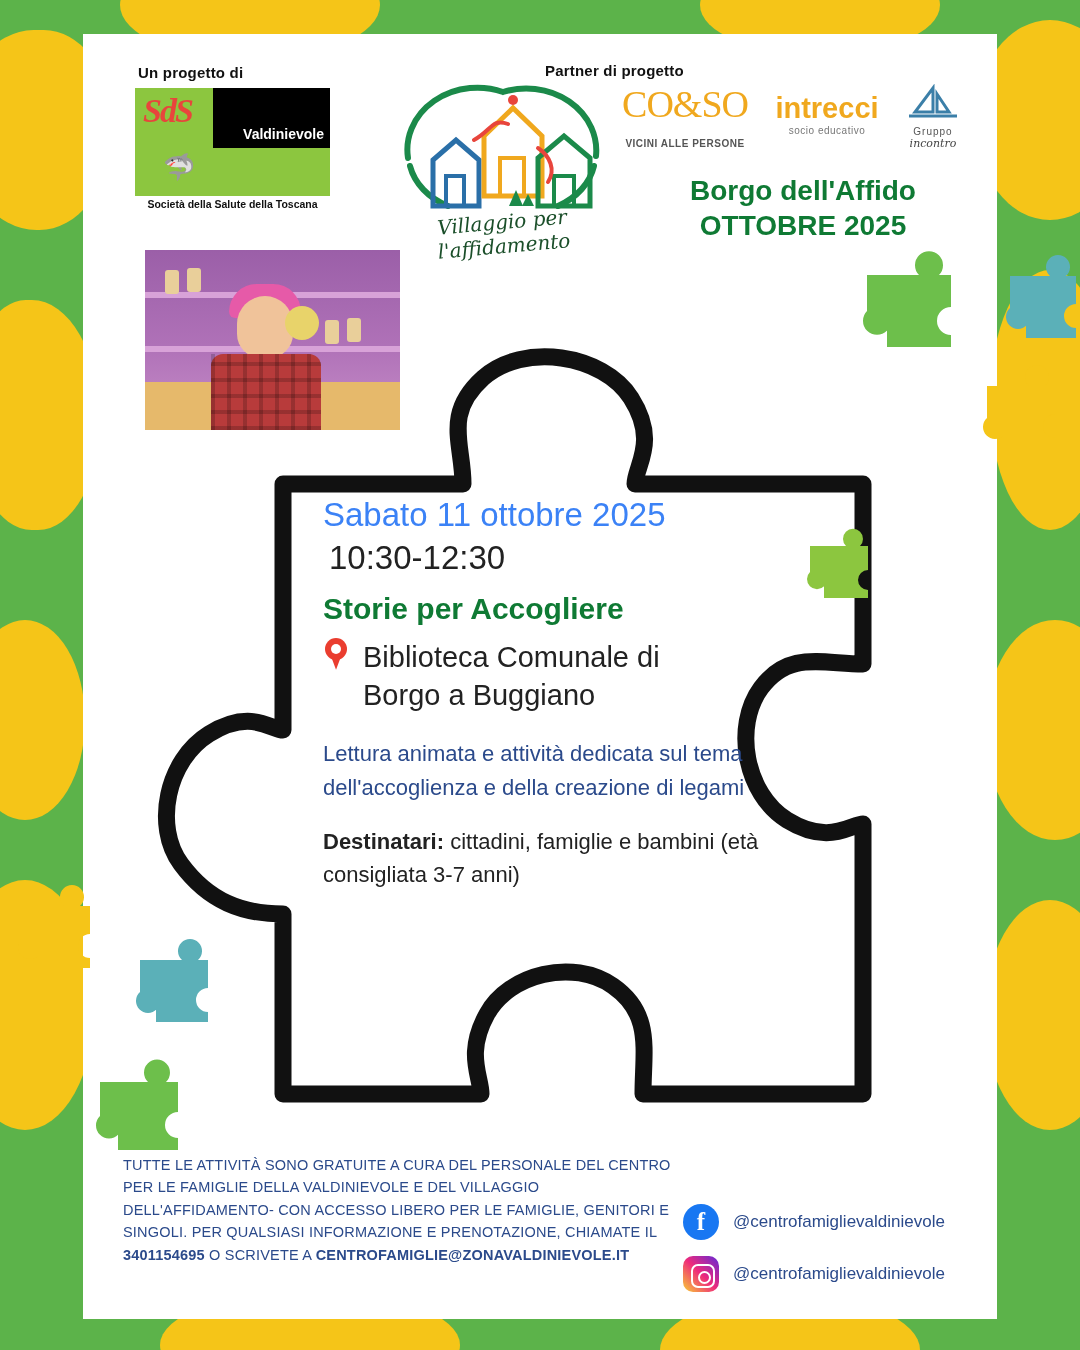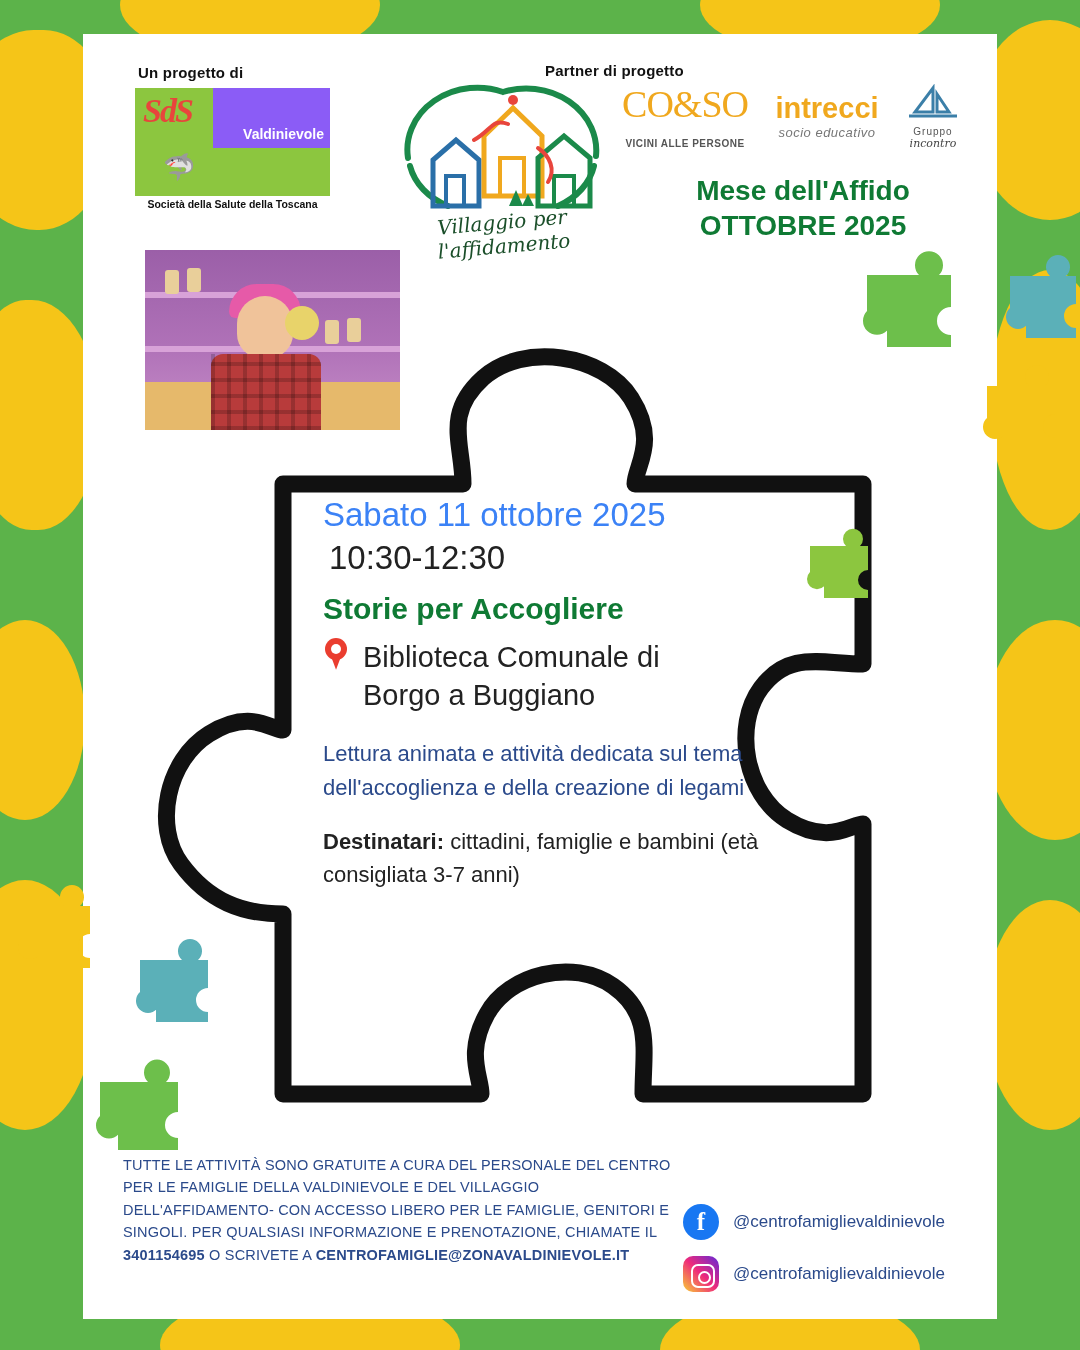--- a/index.html
+++ b/index.html
@@ -35,21 +35,21 @@
   .hdr-label{
     font-size:15px;font-weight:bold;color:#111;letter-spacing:.2px;
   }
   #proj-label{position:absolute;left:55px;top:30px;}
   #partner-label{position:absolute;left:462px;top:28px;}
 
   
   .sds{position:absolute;left:52px;top:54px;width:195px;}
   .sds-top{display:flex;height:60px;}
   .sds-left{width:78px;background:#8cc63f;position:relative;}
-  .sds-right{flex:1;background:#8b5cf6;position:relative;}
+  .sds-right{flex:1;background:#000000;position:relative;}
   .sds-txt{position:absolute;font-weight:bold;color:#fff;}
   .sds-mark{left:8px;top:4px;font-size:34px;font-style:italic;letter-spacing:-2px;color:#e8453c;font-family:"Liberation Serif",serif;}
   .sds-vald{right:6px;bottom:6px;font-size:14px;}
   .sds-bot{height:48px;background:#8cc63f;position:relative;}
   .sds-bird{position:absolute;left:28px;top:4px;font-size:26px;color:#fff;}
   .sds-caption{margin-top:2px;font-size:10.5px;font-weight:bold;color:#111;text-align:center;width:195px;}
 
   
   .village{position:absolute;left:305px;top:44px;width:230px;height:180px;}
   .village-script{
@@ -57,21 +57,21 @@
     font-family:"DejaVu Serif",serif;font-style:italic;font-size:20px;color:#1b4f2a;
     transform:rotate(-5deg);
   }
 
   
   .coso{position:absolute;left:532px;top:48px;width:140px;text-align:center;}
   .coso-main{font-size:38px;color:#f0a81e;font-family:"Liberation Serif",serif;letter-spacing:-1px;}
   .coso-sub{font-size:10px;font-weight:bold;color:#555;letter-spacing:.5px;margin-top:12px;}
   .intrecci{position:absolute;left:684px;top:58px;width:120px;text-align:center;}
   .intrecci-main{font-size:29px;font-weight:bold;color:#f0a81e;}
-  .intrecci-sub{font-size:13px;color:#777;letter-spacing:.5px;font-style:italic;}
+  .intrecci-sub{font-size:10px;color:#777;letter-spacing:.5px;}
   .gruppo{position:absolute;left:800px;top:50px;width:100px;text-align:center;}
   .gruppo-t{font-size:10px;color:#555;letter-spacing:1px;}
   .gruppo-b{font-size:11px;color:#444;font-family:"DejaVu Serif",serif;font-style:italic;}
 
   .mese{position:absolute;left:530px;top:140px;width:380px;text-align:center;
     font-size:28px;font-weight:bold;color:#0f7a34;line-height:1.24;}
 
   
   .photo{position:absolute;left:62px;top:216px;width:255px;height:180px;overflow:hidden;background:#b06ab3;}
   .photo .wall{position:absolute;inset:0;background:linear-gradient(180deg,#9b5fa8 0%,#b072b8 55%,#c88fc9 100%);}
@@ -196,21 +196,21 @@
     <svg width="60" height="38" viewBox="0 0 60 38">
       <path d="M30 4 L30 28 L12 28 Z" fill="none" stroke="#3b7fa8" stroke-width="3"></path>
       <path d="M34 10 L46 28 L34 28 Z" fill="none" stroke="#3b7fa8" stroke-width="3"></path>
       <path d="M6 32 h48" stroke="#3b7fa8" stroke-width="3" fill="none"></path>
     </svg>
     <div class="gruppo-t">Gruppo</div>
     <div class="gruppo-b">incontro</div>
   </div>
 
   <div class="mese">
-    <div>Mese dell'Affido</div>
+    <div>Borgo dell'Affido</div>
     <div>OTTOBRE 2025</div>
   </div>
 
   <div class="photo">
     <div class="wall"></div>
     <div class="shelf s1"></div>
     <div class="shelf s2"></div>
     <div class="jar" style="left:20px;top:20px;"></div>
     <div class="jar" style="left:42px;top:18px;"></div>
     <div class="jar" style="left:180px;top:70px;"></div>

